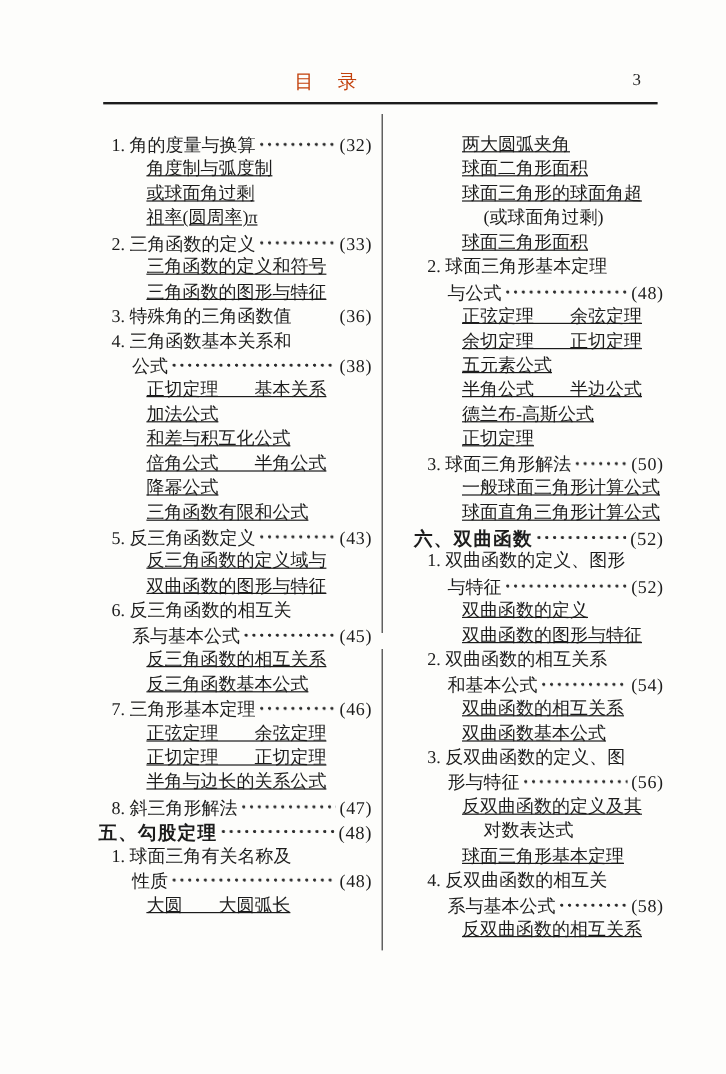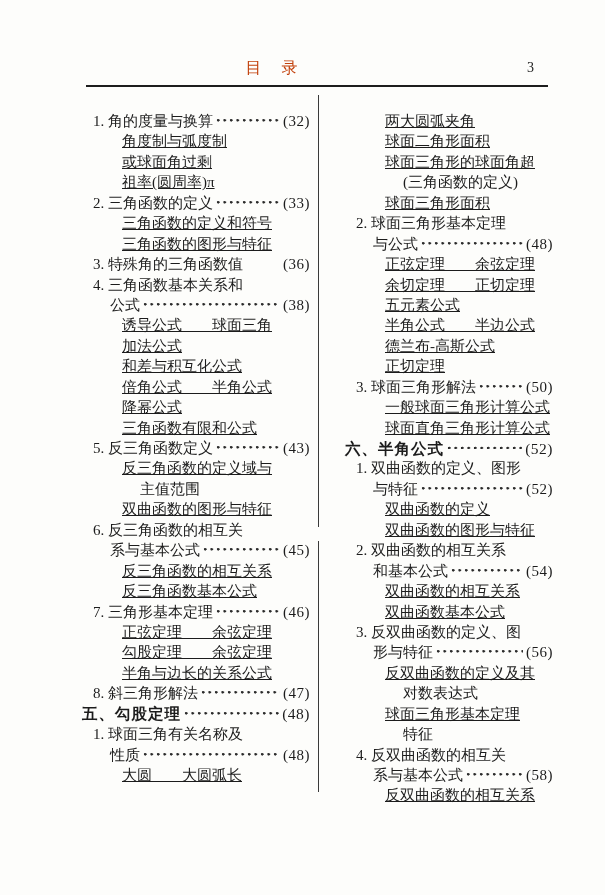--- a/index.html
+++ b/index.html
@@ -69,73 +69,71 @@
       <div class="line lv1"><span class="txt">1. 角的度量与换算</span><span class="leader"></span><span class="pg">(32)</span></div>
       <div class="line lv3"><span class="txt">角度制与弧度制</span></div>
       <div class="line lv3"><span class="txt">或球面角过剩</span></div>
       <div class="line lv3"><span class="txt">祖率(圆周率)π</span></div>
       <div class="line lv1"><span class="txt">2. 三角函数的定义</span><span class="leader"></span><span class="pg">(33)</span></div>
       <div class="line lv3"><span class="txt">三角函数的定义和符号</span></div>
       <div class="line lv3"><span class="txt">三角函数的图形与特征</span></div>
       <div class="line lv1"><span class="txt">3. 特殊角的三角函数值</span><span class="gap"></span><span class="pg">(36)</span></div>
       <div class="line lv1"><span class="txt">4. 三角函数基本关系和</span></div>
       <div class="line lv2"><span class="txt">公式</span><span class="leader"></span><span class="pg">(38)</span></div>
-      <div class="line lv3"><span class="txt">诱导公式　　球面三角</span></div>
+      <div class="line lv3"><span class="txt">正切定理　　基本关系</span></div>
       <div class="line lv3"><span class="txt">加法公式</span></div>
       <div class="line lv3"><span class="txt">和差与积互化公式</span></div>
       <div class="line lv3"><span class="txt">倍角公式　　半角公式</span></div>
       <div class="line lv3"><span class="txt">降幂公式</span></div>
       <div class="line lv3"><span class="txt">三角函数有限和公式</span></div>
       <div class="line lv1"><span class="txt">5. 反三角函数定义</span><span class="leader"></span><span class="pg">(43)</span></div>
       <div class="line lv3"><span class="txt">反三角函数的定义域与</span></div>
-      <div class="line lv4"><span class="txt">主值范围</span></div>
       <div class="line lv3"><span class="txt">双曲函数的图形与特征</span></div>
       <div class="line lv1"><span class="txt">6. 反三角函数的相互关</span></div>
       <div class="line lv2"><span class="txt">系与基本公式</span><span class="leader"></span><span class="pg">(45)</span></div>
       <div class="line lv3"><span class="txt">反三角函数的相互关系</span></div>
       <div class="line lv3"><span class="txt">反三角函数基本公式</span></div>
       <div class="line lv1"><span class="txt">7. 三角形基本定理</span><span class="leader"></span><span class="pg">(46)</span></div>
       <div class="line lv3"><span class="txt">正弦定理　　余弦定理</span></div>
-      <div class="line lv3"><span class="txt">勾股定理　　余弦定理</span></div>
+      <div class="line lv3"><span class="txt">正切定理　　正切定理</span></div>
       <div class="line lv3"><span class="txt">半角与边长的关系公式</span></div>
       <div class="line lv1"><span class="txt">8. 斜三角形解法</span><span class="leader"></span><span class="pg">(47)</span></div>
       <div class="line lv0"><span class="txt">五、勾股定理</span><span class="leader"></span><span class="pg">(48)</span></div>
       <div class="line lv1"><span class="txt">1. 球面三角有关名称及</span></div>
       <div class="line lv2"><span class="txt">性质</span><span class="leader"></span><span class="pg">(48)</span></div>
       <div class="line lv3"><span class="txt">大圆　　大圆弧长</span></div>
     </div>
   <div class="col col-right" id="col-right">
       <div class="line lv3"><span class="txt">两大圆弧夹角</span></div>
       <div class="line lv3"><span class="txt">球面二角形面积</span></div>
       <div class="line lv3"><span class="txt">球面三角形的球面角超</span></div>
-      <div class="line lv4"><span class="txt">(三角函数的定义)</span></div>
+      <div class="line lv4"><span class="txt">(或球面角过剩)</span></div>
       <div class="line lv3"><span class="txt">球面三角形面积</span></div>
       <div class="line lv1"><span class="txt">2. 球面三角形基本定理</span></div>
       <div class="line lv2"><span class="txt">与公式</span><span class="leader"></span><span class="pg">(48)</span></div>
       <div class="line lv3"><span class="txt">正弦定理　　余弦定理</span></div>
       <div class="line lv3"><span class="txt">余切定理　　正切定理</span></div>
       <div class="line lv3"><span class="txt">五元素公式</span></div>
       <div class="line lv3"><span class="txt">半角公式　　半边公式</span></div>
       <div class="line lv3"><span class="txt">德兰布-高斯公式</span></div>
       <div class="line lv3"><span class="txt">正切定理</span></div>
       <div class="line lv1"><span class="txt">3. 球面三角形解法</span><span class="leader"></span><span class="pg">(50)</span></div>
       <div class="line lv3"><span class="txt">一般球面三角形计算公式</span></div>
       <div class="line lv3"><span class="txt">球面直角三角形计算公式</span></div>
-      <div class="line lv0"><span class="txt">六、半角公式</span><span class="leader"></span><span class="pg">(52)</span></div>
+      <div class="line lv0"><span class="txt">六、双曲函数</span><span class="leader"></span><span class="pg">(52)</span></div>
       <div class="line lv1"><span class="txt">1. 双曲函数的定义、图形</span></div>
       <div class="line lv2"><span class="txt">与特征</span><span class="leader"></span><span class="pg">(52)</span></div>
       <div class="line lv3"><span class="txt">双曲函数的定义</span></div>
       <div class="line lv3"><span class="txt">双曲函数的图形与特征</span></div>
       <div class="line lv1"><span class="txt">2. 双曲函数的相互关系</span></div>
       <div class="line lv2"><span class="txt">和基本公式</span><span class="leader"></span><span class="pg">(54)</span></div>
       <div class="line lv3"><span class="txt">双曲函数的相互关系</span></div>
       <div class="line lv3"><span class="txt">双曲函数基本公式</span></div>
       <div class="line lv1"><span class="txt">3. 反双曲函数的定义、图</span></div>
       <div class="line lv2"><span class="txt">形与特征</span><span class="leader"></span><span class="pg">(56)</span></div>
       <div class="line lv3"><span class="txt">反双曲函数的定义及其</span></div>
       <div class="line lv4"><span class="txt">对数表达式</span></div>
       <div class="line lv3"><span class="txt">球面三角形基本定理</span></div>
-      <div class="line lv4"><span class="txt">特征</span></div>
       <div class="line lv1"><span class="txt">4. 反双曲函数的相互关</span></div>
       <div class="line lv2"><span class="txt">系与基本公式</span><span class="leader"></span><span class="pg">(58)</span></div>
       <div class="line lv3"><span class="txt">反双曲函数的相互关系</span></div>
     </div>
 </div>
 
 </body></html>

